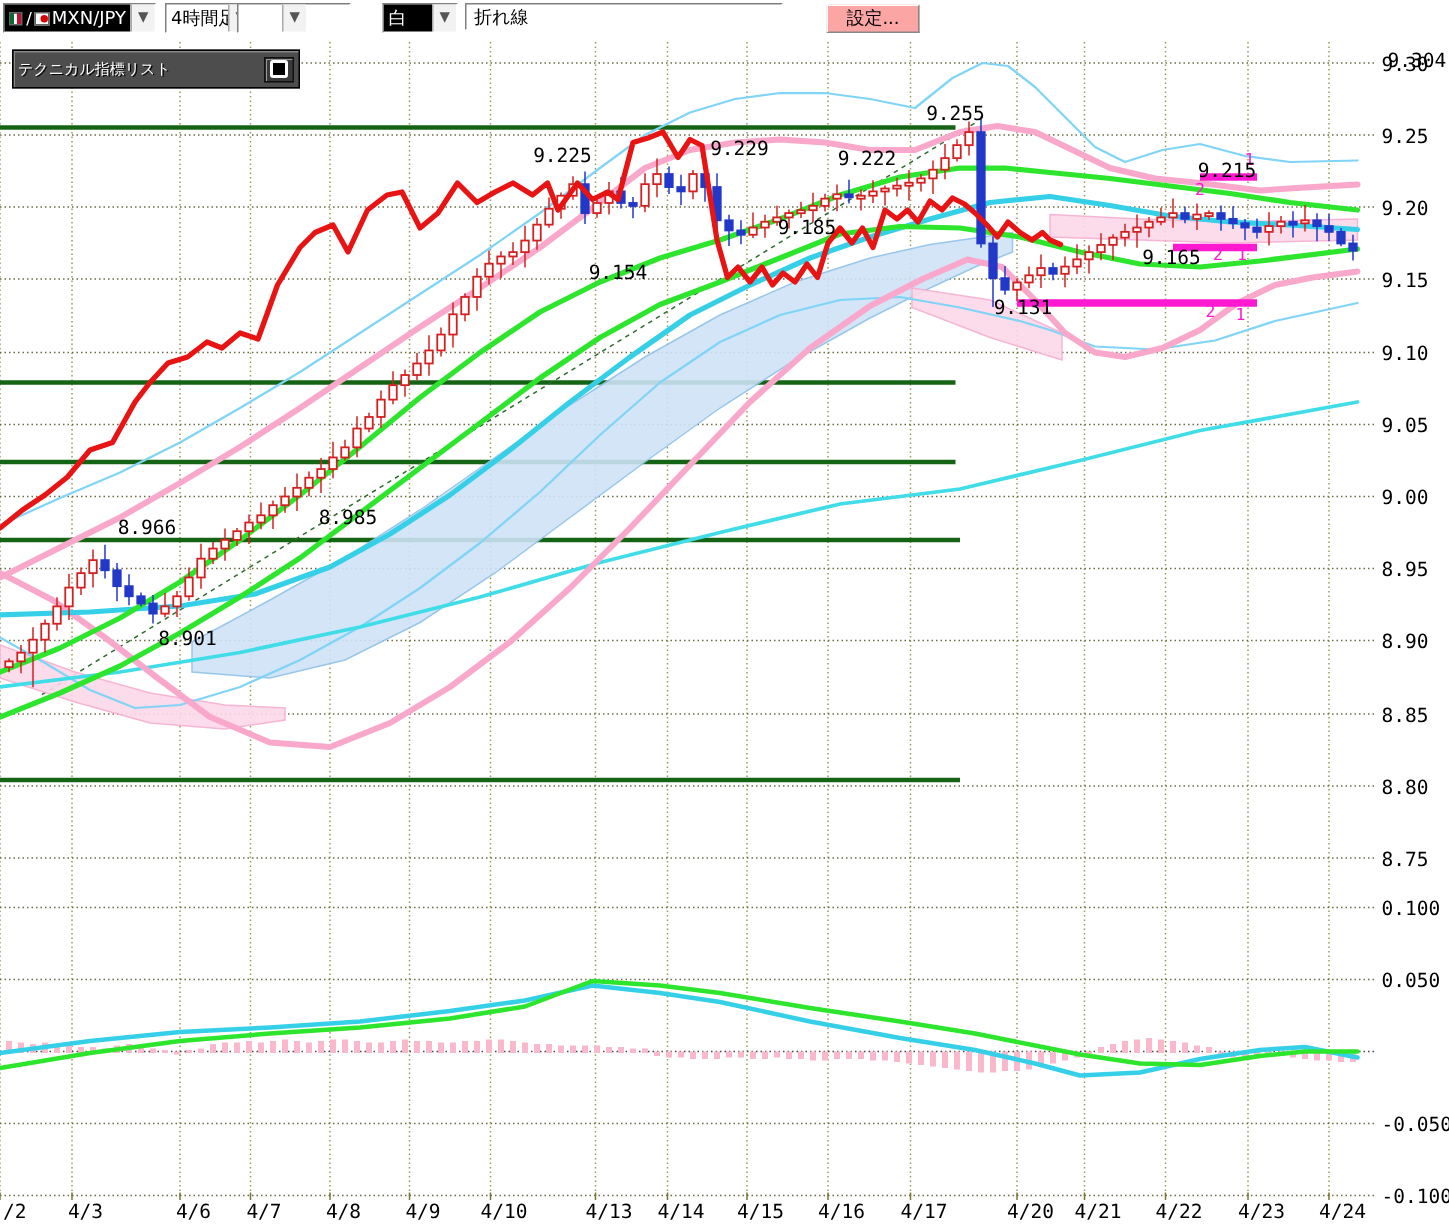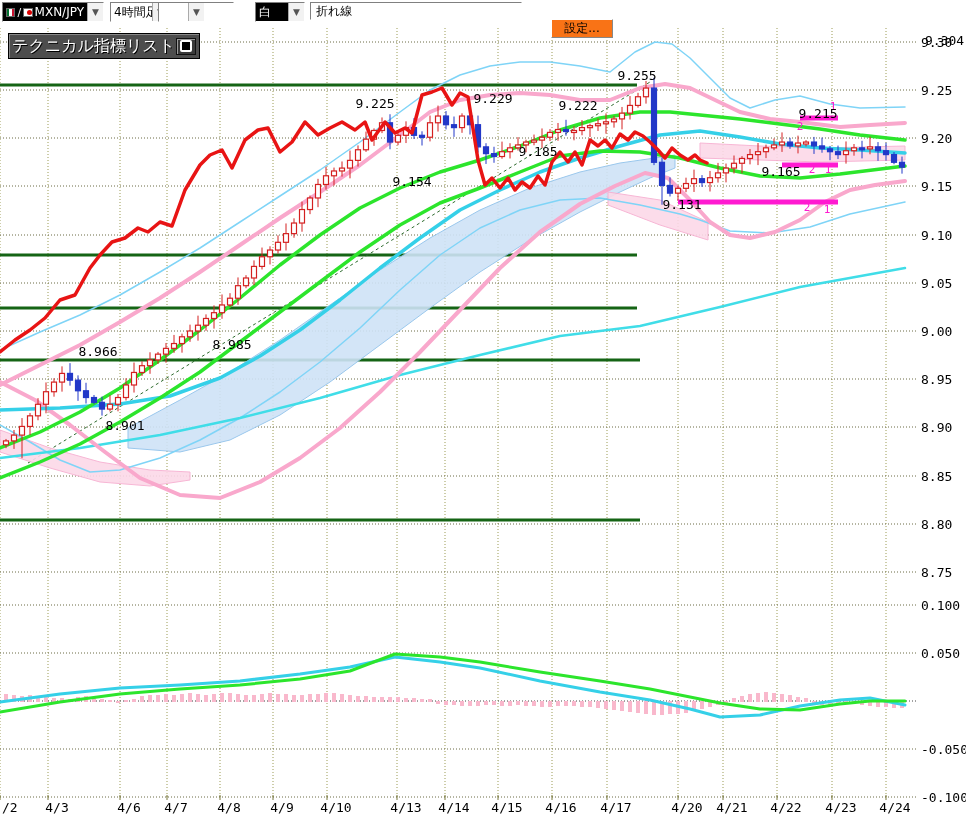--- a/index.html
+++ b/index.html
@@ -16,27 +16,27 @@
   .chev{width:15px;height:100%;background:#f2f2f2;border-left:1px solid #aaa;
         display:flex;align-items:center;justify-content:center;font-size:9px;color:#555;}
   .flag{width:13px;height:9px;display:inline-block;margin-right:2px;border:1px solid #666;box-sizing:border-box;}
   .flag-mx{background:linear-gradient(90deg,#00722e 33%,#fff 33%,#fff 66%,#c8102e 66%);}
   .flag-jp{background:#fff;position:relative;}
   .flag-jp::after{content:"";position:absolute;left:3px;top:1px;width:5px;height:5px;border-radius:50%;background:#d00;}
   .slash{color:#fff;margin:0 2px 0 0;font-size:11px;}
   .tb-input{position:absolute;left:310px;top:2px;width:200px;height:16px;border:1px solid #808080;
             border-right-color:#fff;border-bottom-color:#fff;font-size:12px;padding:0 5px;
             font-family:"DejaVu Sans",sans-serif;}
-  .tb-btn{position:absolute;left:551px;top:19px;width:60px;height:17px;background:#f97316;
+  .tb-btn{position:absolute;left:551px;top:3px;width:60px;height:17px;background:#fca5a5;
           border:1px solid #888;border-top-color:#fff;border-left-color:#fff;
           font-size:12px;display:flex;align-items:center;justify-content:center;}
   
   .ind-panel{position:absolute;left:8px;top:33px;width:192px;height:20px;background:#4d4d4d;
              border:1px solid #000;box-shadow:inset 1px 1px 0 #888;z-index:5;
-             display:flex;align-items:center;color:#fff;font-size:16px;padding:12px 3px;box-sizing:border-box;}
+             display:flex;align-items:center;color:#fff;font-size:10px;padding:12px 3px;box-sizing:border-box;}
   .ind-title{flex:1;text-shadow:1px 1px 0 #000;white-space:nowrap;overflow:hidden;}
   .ind-btn{width:18px;height:15px;background:#3a3a3a;border:1px solid #111;
            box-shadow:inset 1px 1px 0 #9a9a9a;display:flex;align-items:center;justify-content:center;}
   .ind-btn .sq{width:8px;height:8px;border:2px solid #fff;background:#000;border-radius:2px;}
 </style>
 </head>
 <body>
 
 <svg id="chart-svg" width="966" height="819">
     <g>

